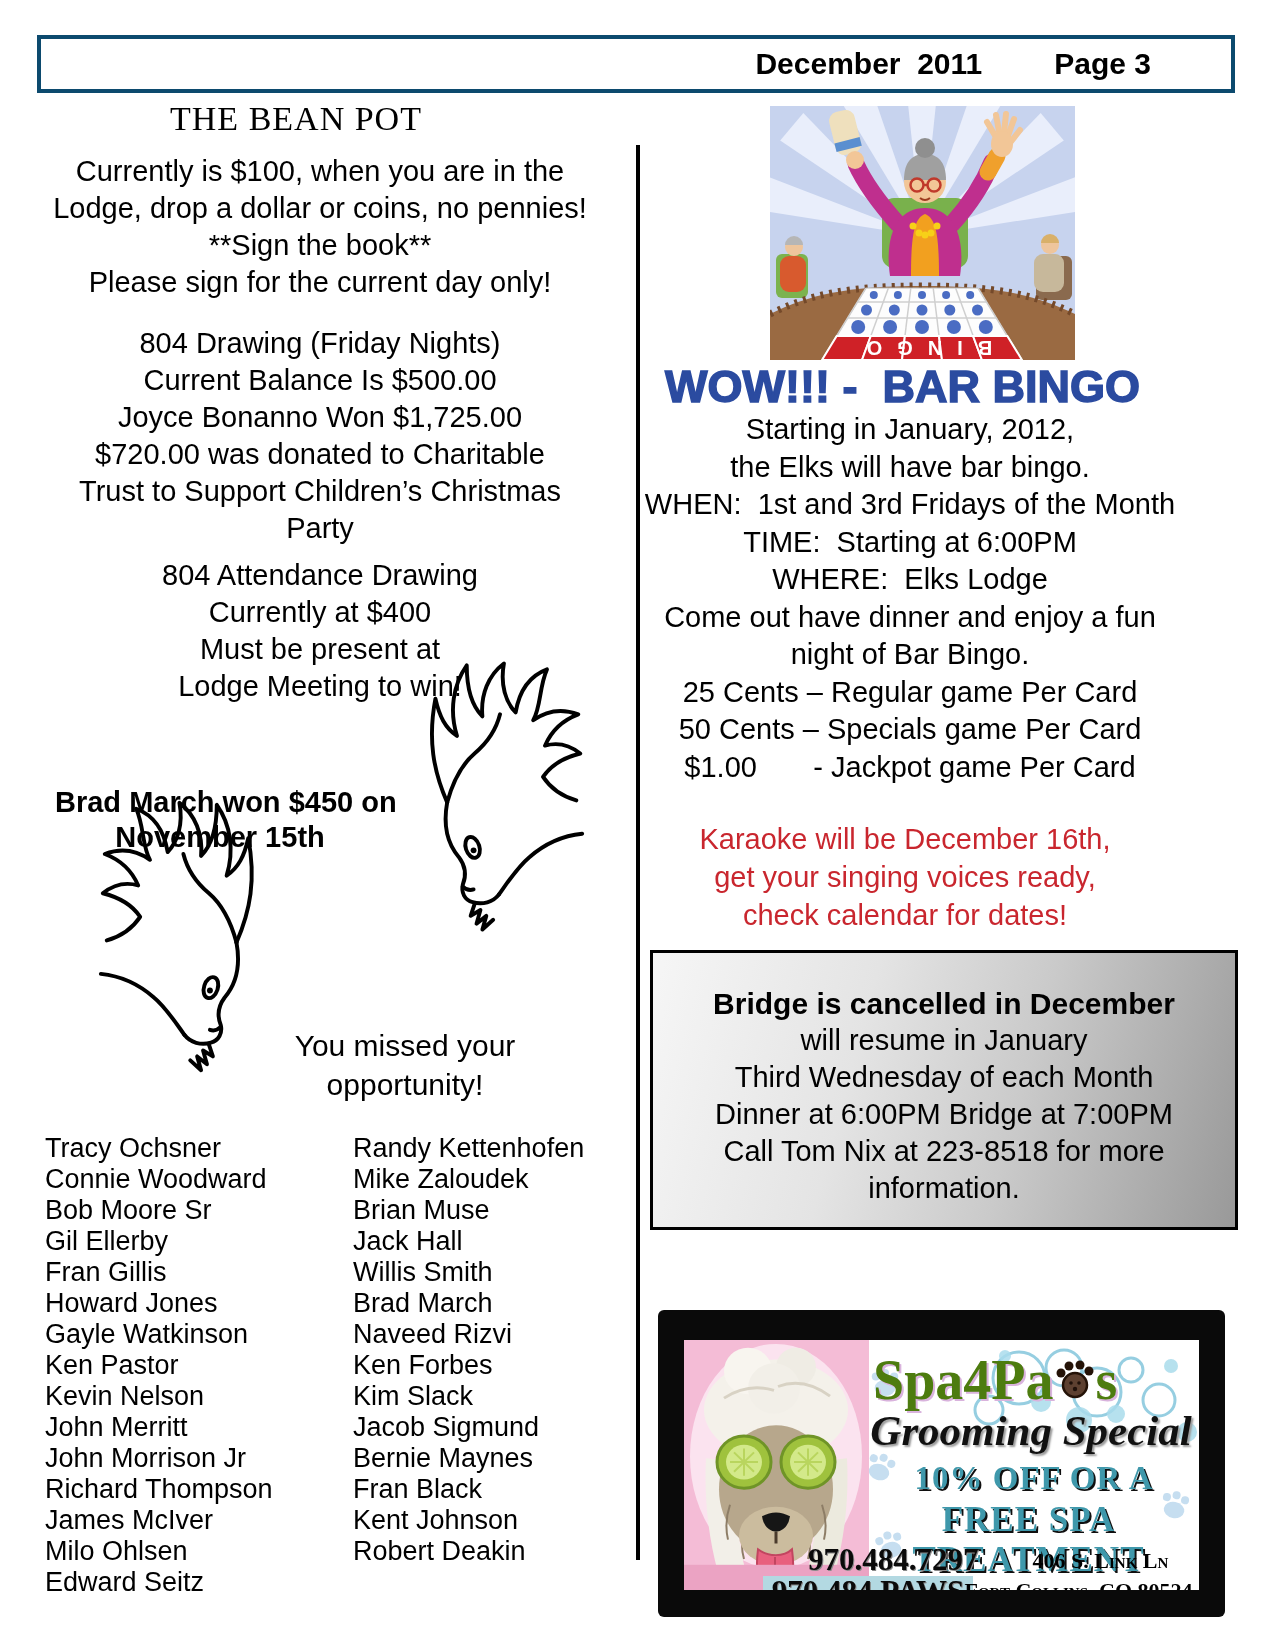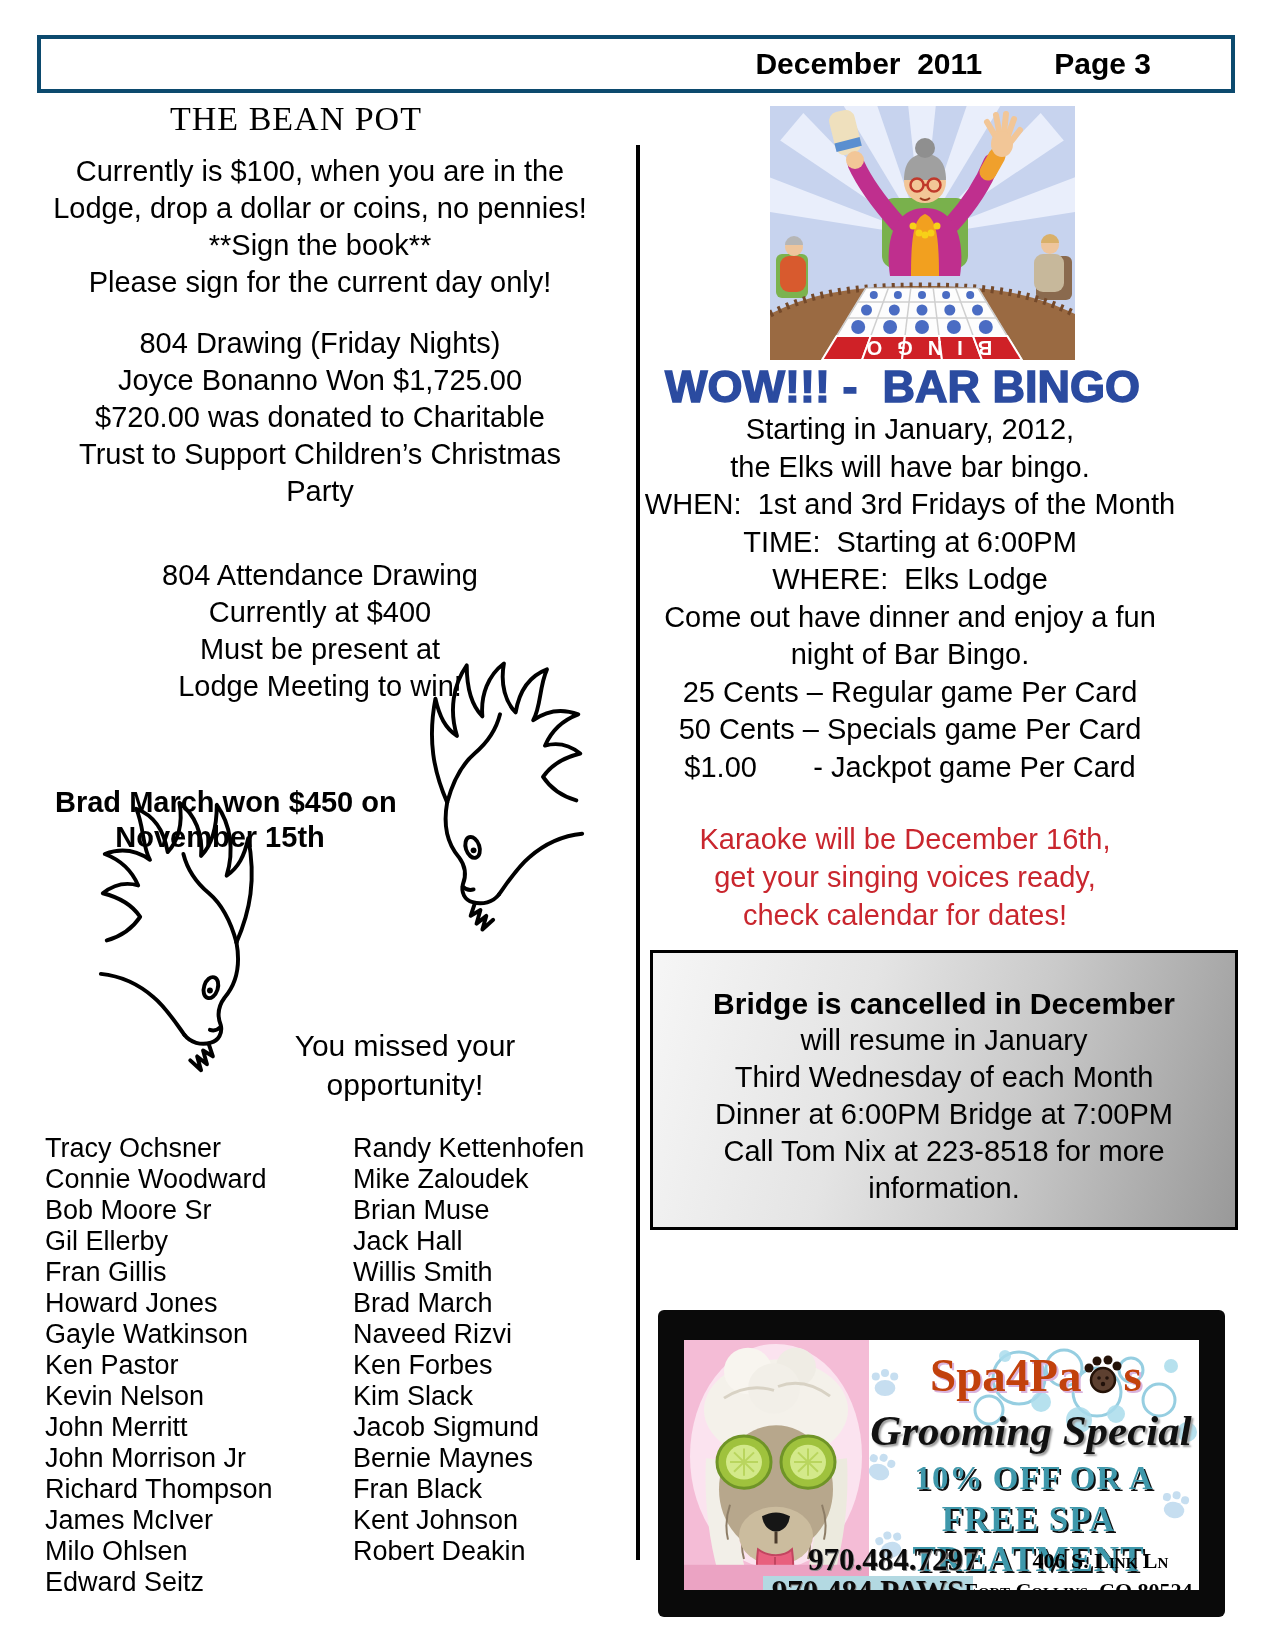--- a/index.html
+++ b/index.html
@@ -39,22 +39,22 @@
   .bridge-box { left:650px; top:950px; width:588px; height:280px; border:3px solid #000;
     background:linear-gradient(105deg, #f6f6f6 0%, #e4e4e4 35%, #cacaca 62%, #999999 100%);
     padding-top:32px; }
   .bridge-box .headline { font-weight:bold; font-size:30px; line-height:37px; }
   .bridge-box .para { font-size:29px; line-height:37px; }
 
   .spa-ad { left:658px; top:1310px; width:567px; height:307px; background:#0a0a0a; border-radius:6px; }
   .spa-inner { position:absolute; left:26px; top:30px; width:515px; height:250px; background:#fff; overflow:hidden; }
   .spa-layer { position:absolute; }
   .spa-logo { left:189px; top:8px; width:326px; text-align:center; font-family:"Liberation Serif",serif;
-    font-weight:bold; font-size:47px; color:#c2410c; text-shadow:2px 2px 0 #d9b3dd; z-index:3;
-    display:flex; align-items:center; justify-content:center; gap:2px; }
+    font-weight:bold; font-size:56px; color:#4d7c0f; text-shadow:2px 2px 0 #d9b3dd; z-index:3;
+    display:flex; align-items:center; justify-content:flex-start; gap:2px; }
   .spa-script { left:179px; top:66px; width:336px; text-align:center; font-family:"Liberation Serif",serif;
     font-style:italic; font-weight:bold; font-size:43px; color:#111; text-shadow:2px 2px 2px #9a9a9a; z-index:3; }
   .spa-offer1 { left:185px; top:120px; width:330px; text-align:center; font-family:"Liberation Serif",serif;
     font-weight:bold; font-size:33px; color:#3f98ab; letter-spacing:1px; text-shadow:2px 2px 0 #101010; z-index:3; }
   .spa-offer2 { left:174px; top:160px; width:341px; text-align:center; font-family:"Liberation Serif",serif;
     font-weight:bold; font-size:35px; color:#3f98ab; letter-spacing:1px; text-shadow:2px 2px 0 #101010; z-index:3; }
   .spa-phone1 { left:124px; top:202px; font-family:"Liberation Serif",serif; font-weight:bold; font-size:31px;
     color:#0a0a0a; text-shadow:1px 1px 0 #8a8a8a; z-index:4; white-space:nowrap; }
   .spa-paws-bar { left:79px; top:236px; width:210px; height:32px; background:#b3d9e2; z-index:4;
     display:flex; align-items:center; justify-content:center; font-family:"Liberation Serif",serif;
@@ -97,20 +97,21 @@
 
   <div class="pre">Currently is $100, when you are in the</div>
       <div class="pre">Lodge, drop a dollar or coins, no pennies!</div>
       <div class="pre">**Sign the book**</div>
       <div class="pre">Please sign for the current day only!</div>
     </div>
 
   <div class="abs center para" style="left:40px; top:325px; width:560px;">
 
   <div class="pre">804 Drawing (Friday Nights)</div>
+      <div class="pre">Current Balance Is $500.00</div>
       <div class="pre">Joyce Bonanno Won $1,725.00</div>
       <div class="pre">$720.00 was donated to Charitable</div>
       <div class="pre">Trust to Support Children’s Christmas</div>
       <div class="pre">Party</div>
     </div>
 
   <div class="abs center para" style="left:40px; top:557px; width:560px;">
 
   <div class="pre">804 Attendance Drawing</div>
       <div class="pre">Currently at $400</div>

